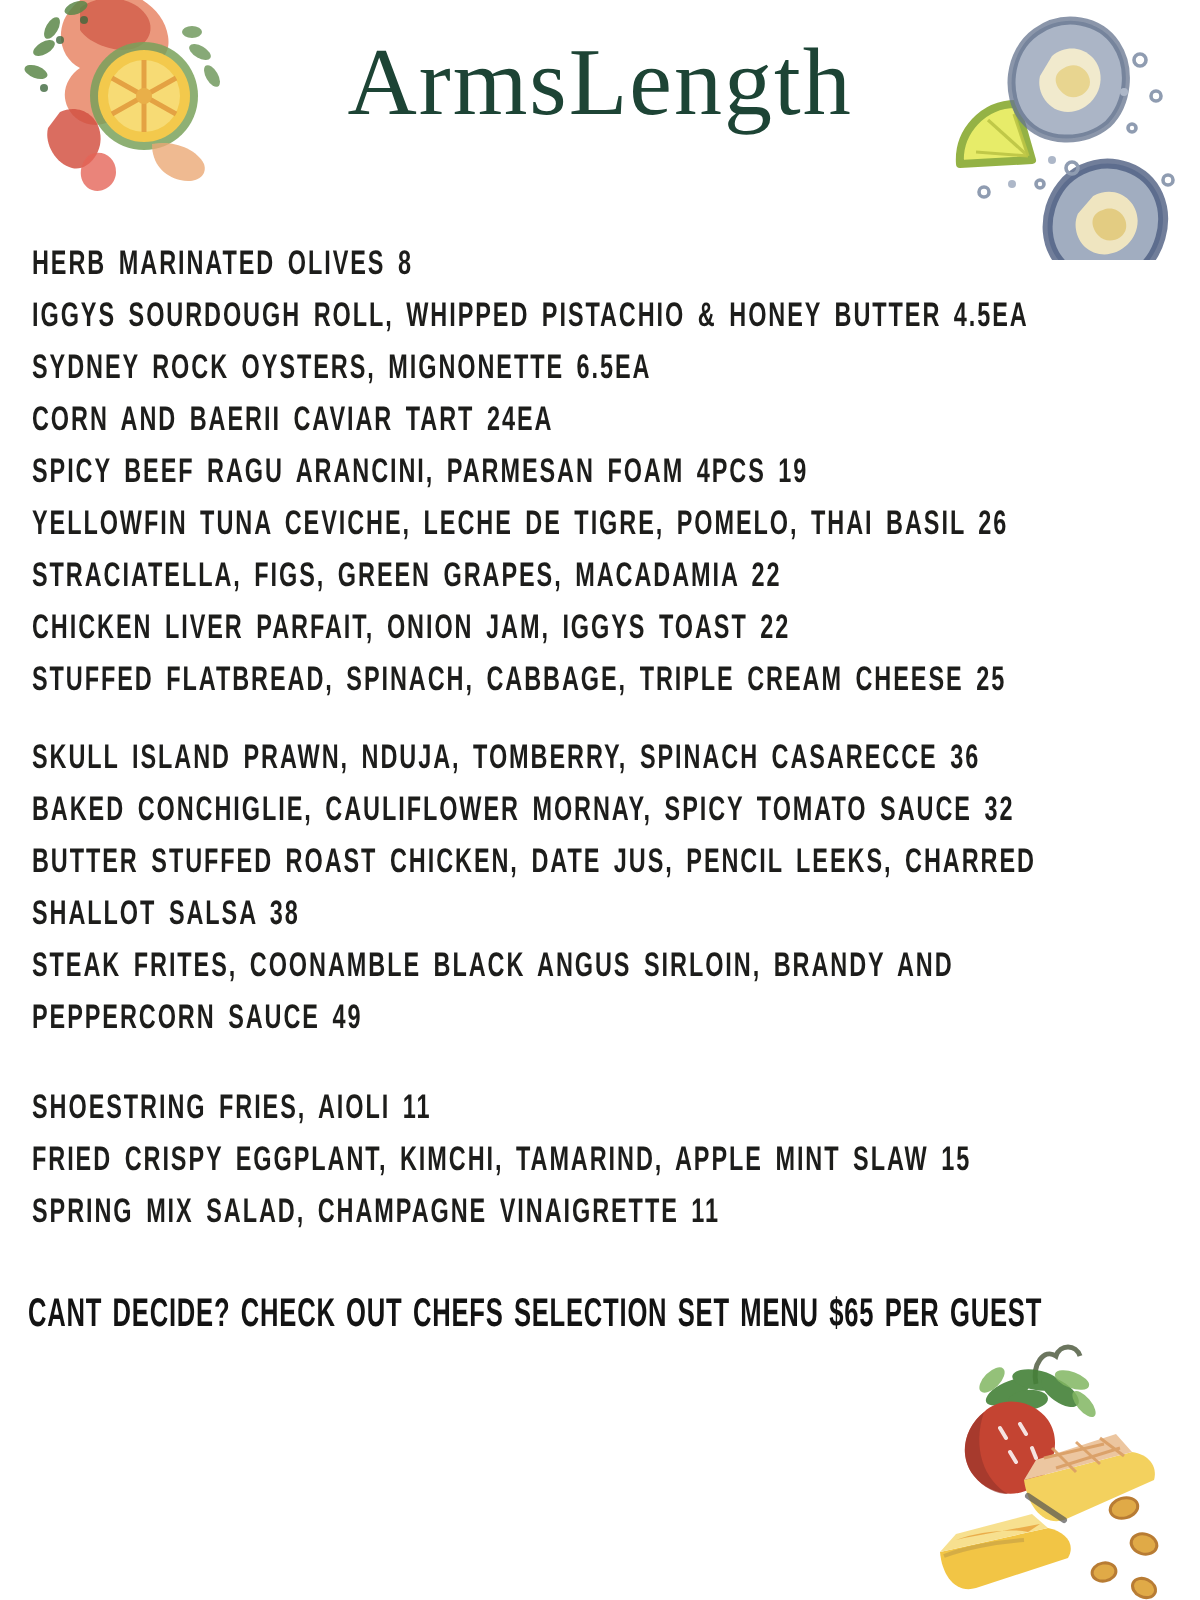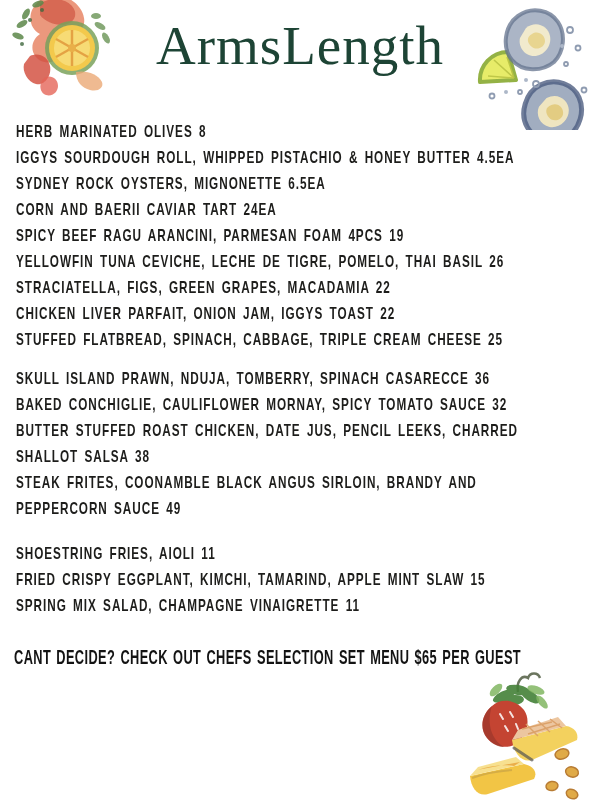--- a/index.html
+++ b/index.html
@@ -6,21 +6,21 @@
   body { background:#ffffff; }
   .page {
     position:relative; width:600px; height:800px;
     background:#ffffff; overflow:hidden;
     font-family:"Liberation Sans", sans-serif;
   }
   .title {
     position:absolute; top:14px; left:0; right:0;
     text-align:center;
     font-family:"Liberation Serif", serif;
-    font-weight:400; font-size:55px; line-height:1.15;
+    font-weight:400; font-size:48px; line-height:1.15;
     color:#1d4435; letter-spacing:1px;
   }
   .illus { position:absolute; }
   .illus-tl { left:10px; top:-6px; }
   .illus-tr { left:466px; top:2px; }
   .illus-br { left:432px; top:670px; }
   .menu { position:absolute; left:16px; top:119px; }
   .m-line {
     height:26px; line-height:26px; white-space:nowrap;
     font-family:"Liberation Sans", sans-serif;

